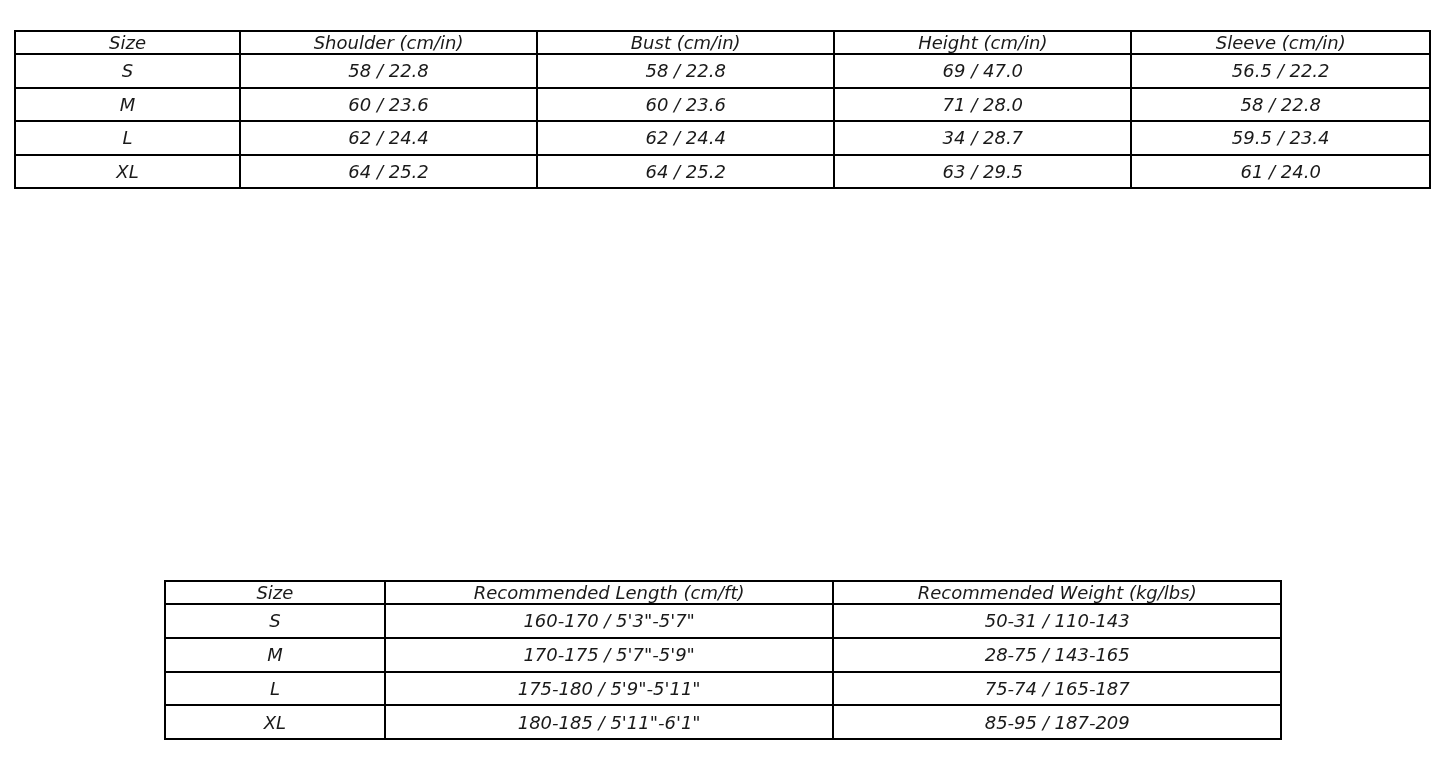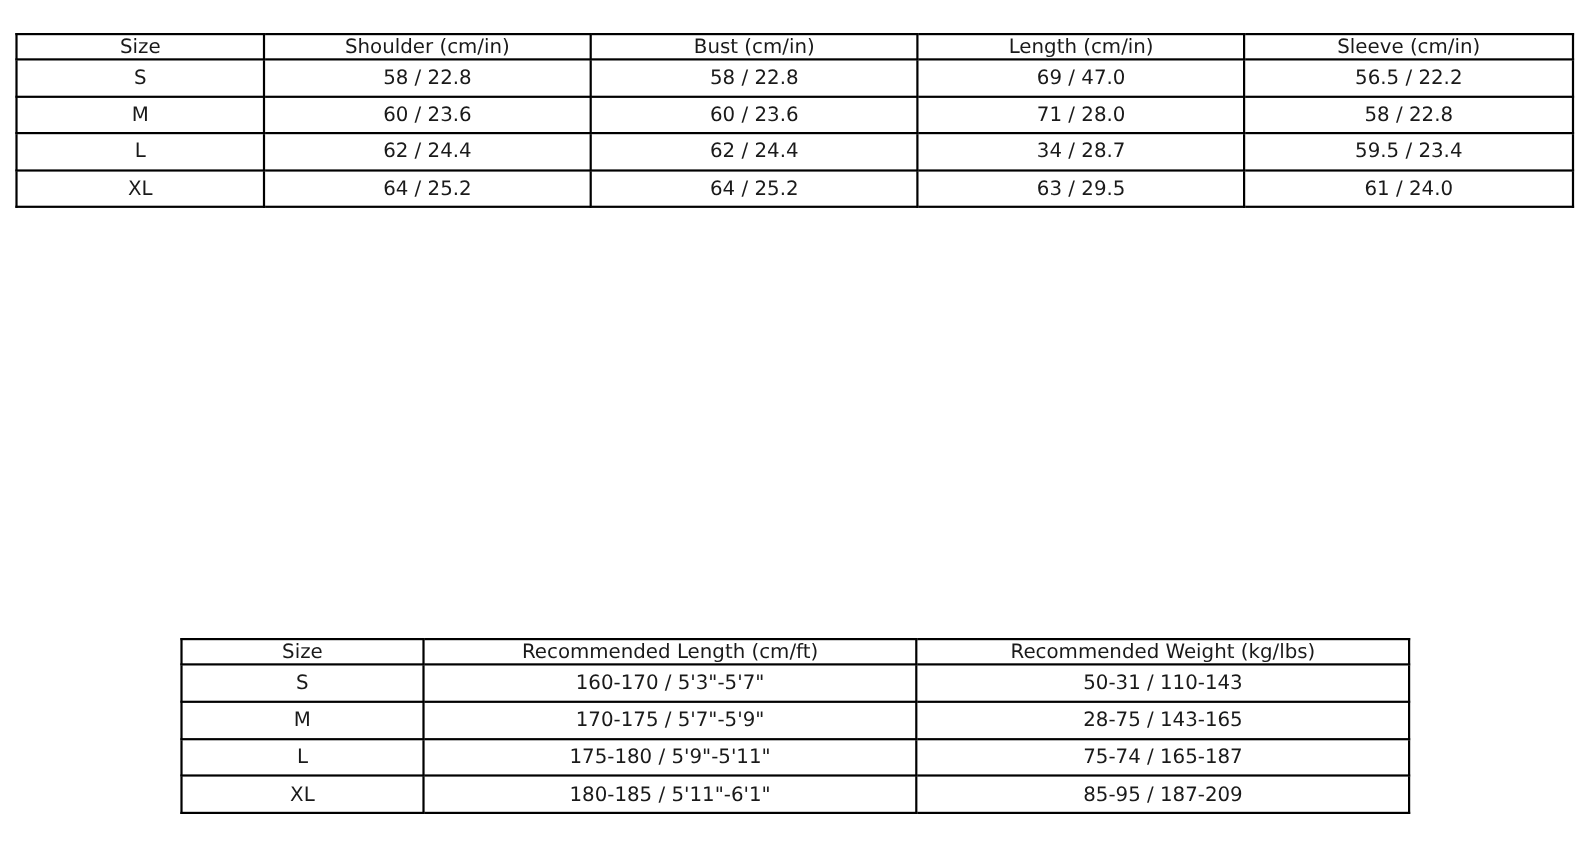--- a/index.html
+++ b/index.html
@@ -24,20 +24,21 @@
   }
   table.size-chart th,
   table.size-chart td {
     border: 2px solid #000000;
     text-align: center;
     vertical-align: middle;
     font-weight: normal;
     padding: 0 4px;
     overflow: hidden;
     white-space: nowrap;
+    font-style: italic;
   }
   #measurement-table {
     left: 14px;
     top: 30px;
     width: 1417px;
     height: 159px;
   }
   #recommendation-table {
     left: 164px;
     top: 580px;
@@ -56,21 +57,21 @@
       <col style="width:21.0%">
       <col style="width:21.0%">
       <col style="width:21.0%">
       <col style="width:21.1%">
     </colgroup>
     <thead>
       <tr>
           <th>Size</th>
           <th>Shoulder (cm/in)</th>
           <th>Bust (cm/in)</th>
-          <th>Length (cm/in)</th>
+          <th>Height (cm/in)</th>
           <th>Sleeve (cm/in)</th>
         </tr>
     </thead>
     <tbody>
         <tr>
           <td>S</td>
           <td>58 / 22.8</td>
           <td>58 / 22.8</td>
           <td>69 / 47.0</td>
           <td>56.5 / 22.2</td>

